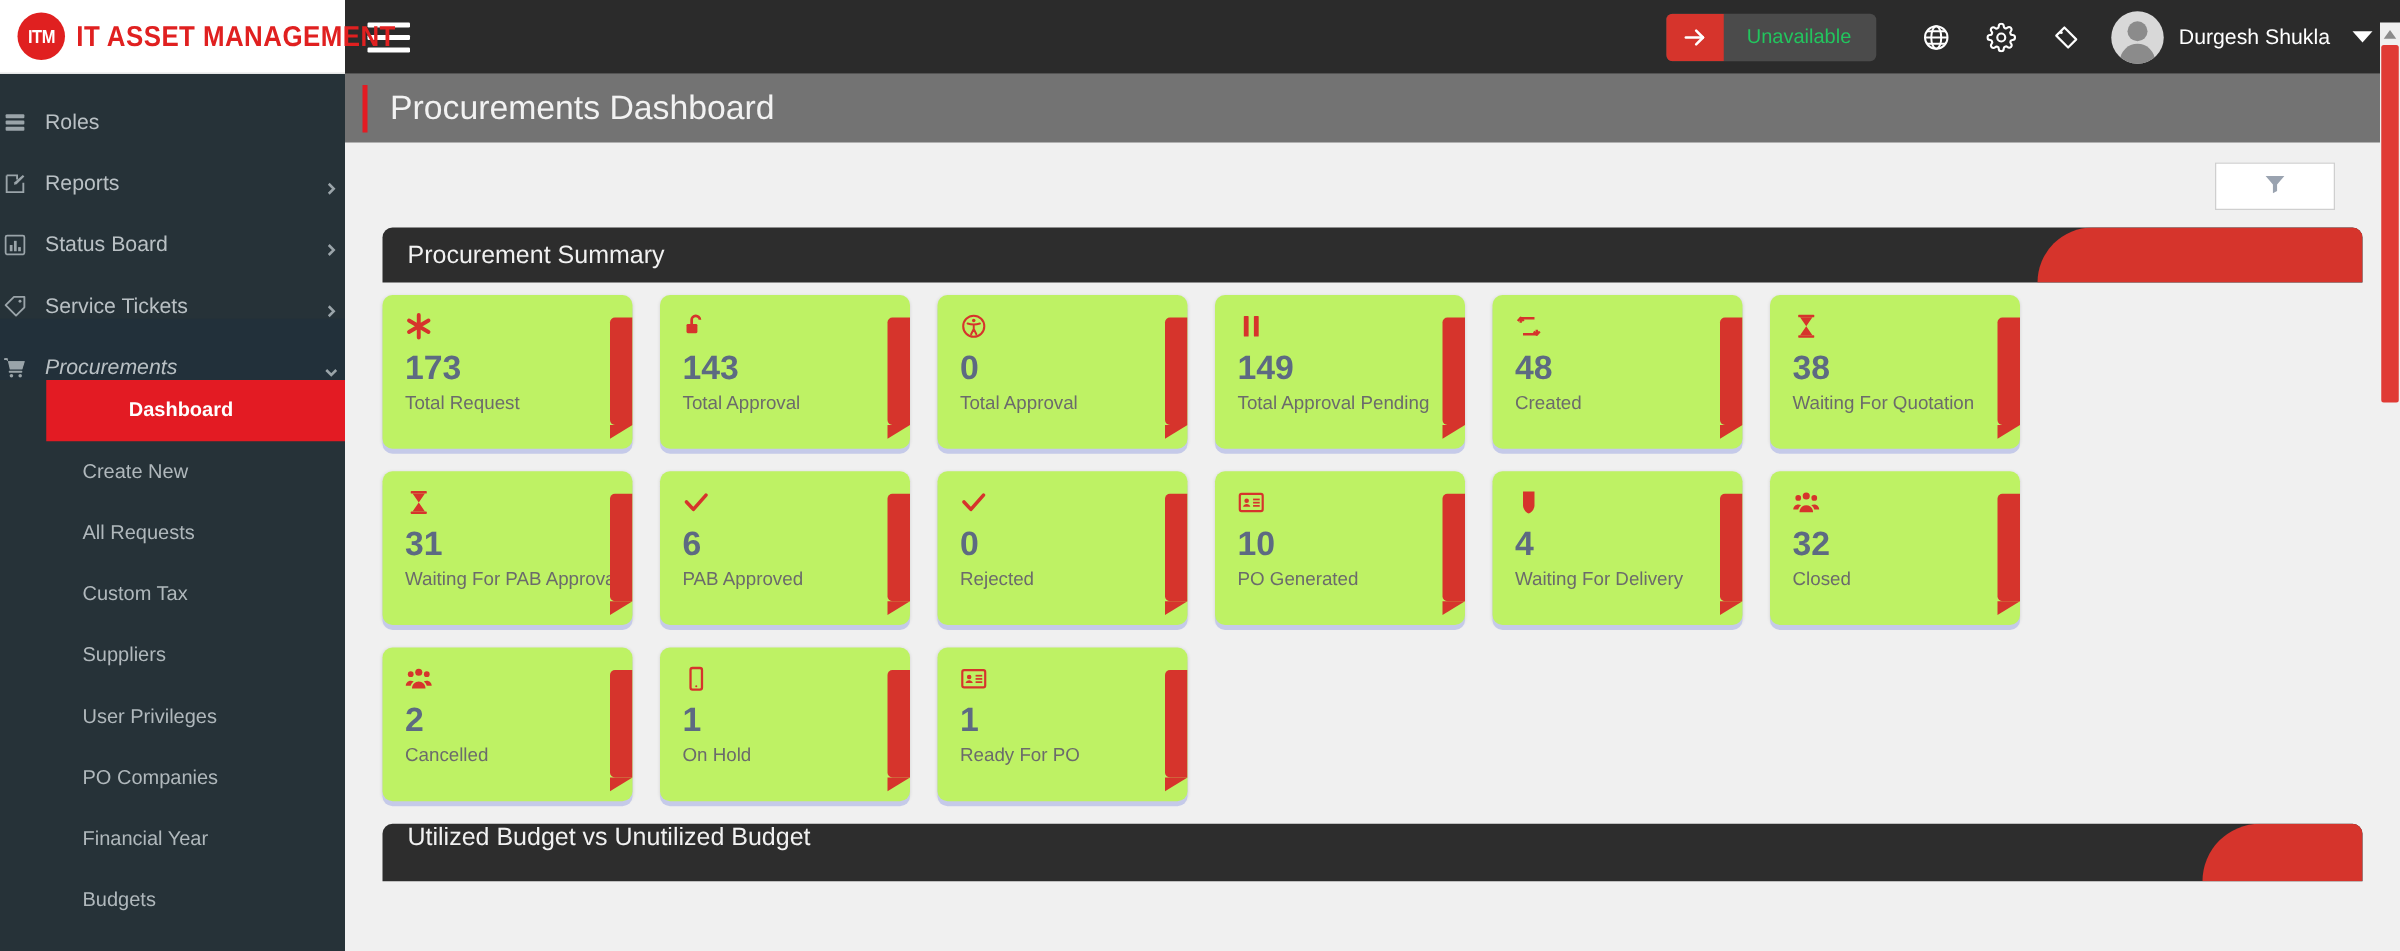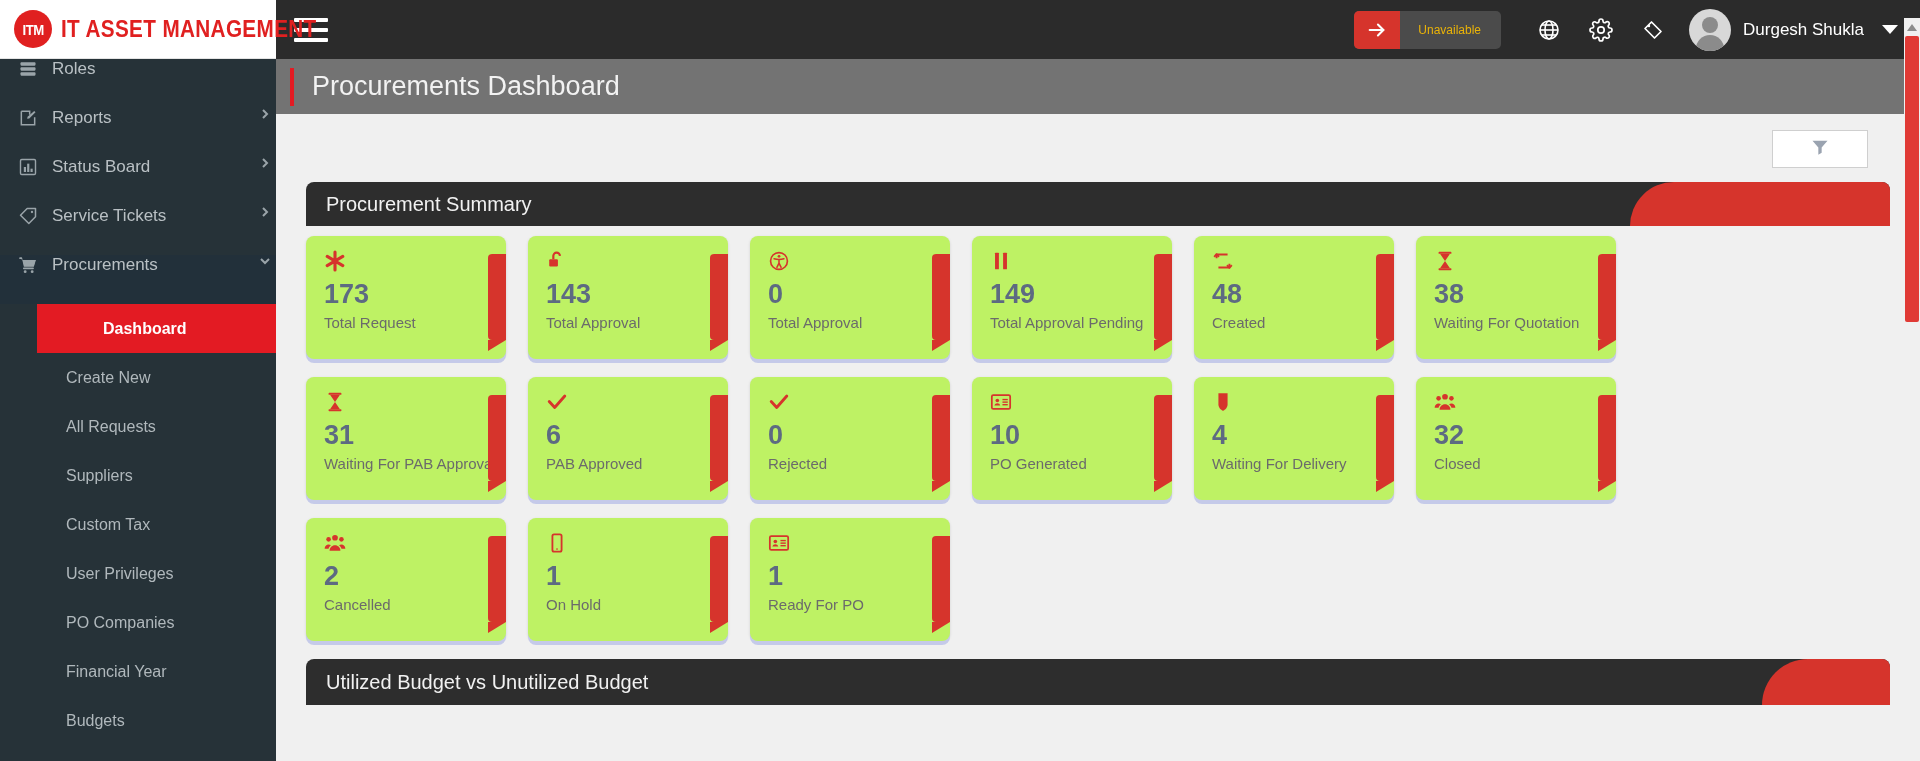--- a/index.html
+++ b/index.html
@@ -75,21 +75,21 @@
     overflow: hidden;
     margin-right: 22px;
     cursor: pointer;
   }
   #status-pill .sp-icon {
     width: 46px; height: 38px; background: #d6342c;
     display: flex; align-items: center; justify-content: center;
   }
   #status-pill .sp-icon svg { width: 22px; height: 22px; }
   #status-pill .sp-label {
-    color: #eab308; font-size: 12px;
+    color: #22c55e; font-size: 16px;
     padding: 0 20px 0 18px; white-space: nowrap;
   }
   .tb-icon {
     width: 52px; height: 59px;
     display: flex; align-items: center; justify-content: center;
     cursor: pointer;
   }
   .tb-icon svg { width: 24px; height: 24px; }
   #avatar {
     width: 42px; height: 42px; border-radius: 50%;
@@ -114,26 +114,26 @@
 
   
   #sidebar {
     position: absolute; left: 0; top: 59px;
     width: 276px; height: 702px;
     background: #263238;
     overflow: hidden;
     z-index: 20;
   }
   .nav-item {
-    display: flex; align-items: flex-start;
-    height: 49px; padding-left: 18px;
+    display: flex; align-items: flex-end;
+    height: 49px; padding-left: 2px;
     color: #b9c0c4; font-size: 17px;
     cursor: pointer; position: relative;
   }
-  .nav-item.expanded { background: #22303a; }
+  .nav-item.expanded { background: #22303a; font-style: italic; }
   .nav-icon {
     width: 34px; flex: 0 0 auto;
     display: flex; align-items: center; color: #9aa4a9;
   }
   .nav-icon svg { width: 20px; height: 20px; }
   .nav-label { flex: 1 1 auto; white-space: nowrap; }
   .nav-caret {
     width: 22px; flex: 0 0 auto;
     display: flex; align-items: center; justify-content: center;
     color: #9aa4a9;
@@ -234,21 +234,21 @@
     margin-top: 6px; line-height: 1.05;
   }
   .stat-label { font-size: 15px; color: #6b6b6b; margin-top: 6px; white-space: nowrap; }
 
   
   #bottom-row { display: flex; gap: 26px; margin: 18px 30px 0 30px; }
   .chart-panel { flex: 1 1 0; }
   .chart-head {
     height: 46px; background: #2d2d2d;
     border-radius: 8px 8px 0 0;
-    display: flex; align-items: center;
+    display: flex; align-items: flex-start;
     position: relative; overflow: hidden;
   }
   .chart-head .ch-title {
     color: #f1f1f1; font-size: 20px; padding-left: 20px;
     position: relative; z-index: 2; white-space: nowrap;
   }
   .chart-head .ch-blob {
     position: absolute; right: 0; top: 0;
     width: 128px; height: 46px;
     background: #d6342c;
@@ -423,24 +423,24 @@
   <div class="sub-item active">
     <span>Dashboard</span>
   </div>
   <div class="sub-item">
     <span>Create New</span>
   </div>
   <div class="sub-item">
     <span>All Requests</span>
   </div>
   <div class="sub-item">
+    <span>Custom Tax</span>
+  </div>
+  <div class="sub-item">
     <span>Suppliers</span>
-  </div>
-  <div class="sub-item">
-    <span>Custom Tax</span>
   </div>
   <div class="sub-item">
     <span>User Privileges</span>
   </div>
   <div class="sub-item">
     <span>PO Companies</span>
   </div>
   <div class="sub-item">
     <span>Financial Year</span>
   </div>

